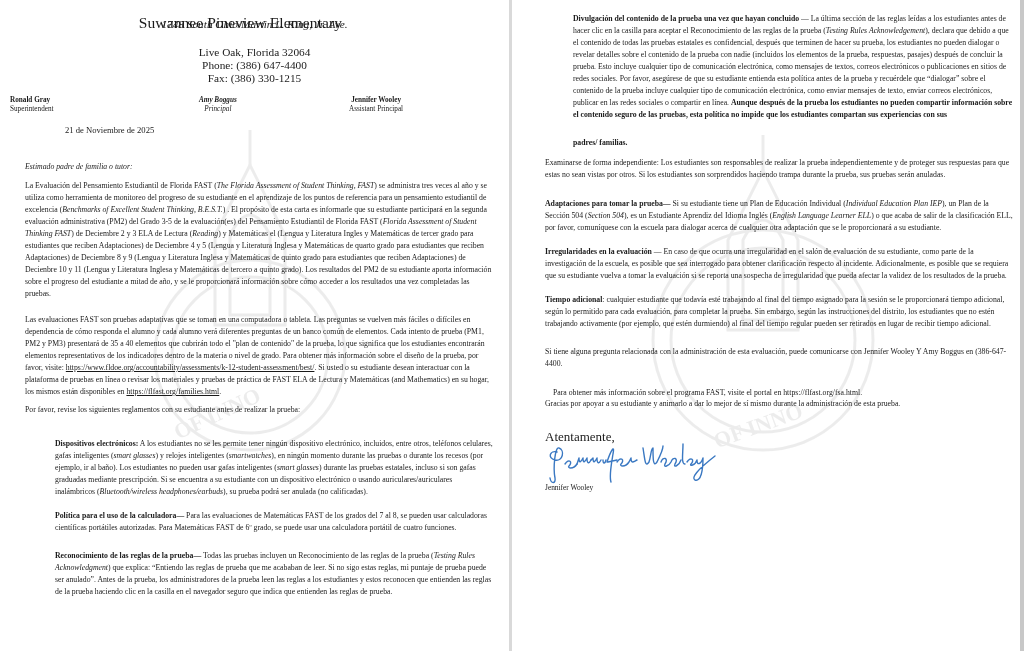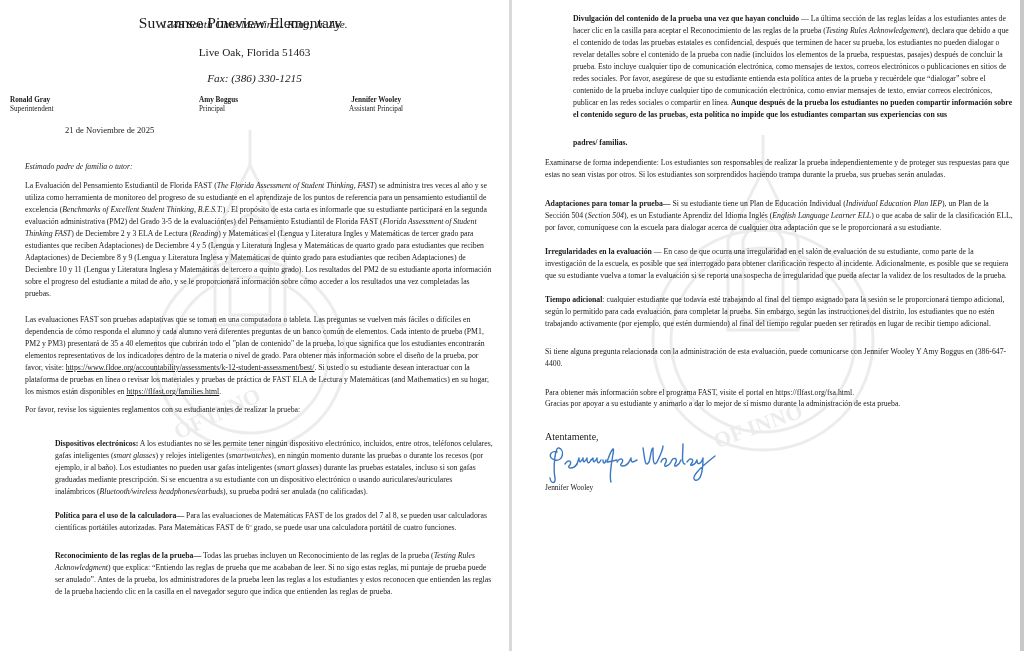--- a/index.html
+++ b/index.html
@@ -51,28 +51,29 @@
       <circle cx="130" cy="230" r="95"></circle>
       <circle cx="130" cy="230" r="78"></circle>
     </g>
     <g fill="#777" font-family="Liberation Serif, serif" font-size="22" font-weight="bold">
       <text x="55" y="300" transform="rotate(-25 90 300)">OF INNO</text>
     </g>
   </svg>
 
   <div class="lh-school">Suwannee Pineview Elementary</div>
   <div class="lh-line" style="top:18px;font-style:italic;">1748 South Ohio/Martin L. King, Jr. Ave.</div>
-  <div class="lh-line" style="top:46px;">Live Oak, Florida 51463</div>
-  <div class="lh-line" style="top:72px;font-style:italic;">Fax: (386) 330-1215</div>
+  <div class="lh-line" style="top:46px;">Live Oak, Florida 32064</div>
+  <div class="lh-line" style="top:59px;">Phone: (386) 647-4400</div>
+  <div class="lh-line" style="top:72px;">Fax: (386) 330-1215</div>
 
   <div class="staff" style="left:10px;">
     <div class="nm">Ronald Gray</div>
     <div>Superintendent</div>
   </div>
-  <div class="staff" style="left:199px; text-align:left;">
+  <div class="staff" style="left:199px; text-align:center;font-style:italic;">
     <div class="nm">Amy Boggus</div>
     <div>Principal</div>
   </div>
   <div class="staff" style="left:349px; text-align:center;">
     <div class="nm">Jennifer Wooley</div>
     <div>Assistant Principal</div>
   </div>
 
   <div class="date">21 de Noviembre de 2025</div>
 
@@ -114,24 +115,24 @@
   <p class="p" style="top:137px; left:60px; width:440px;"><b>padres/ familias.</b></p>
 
   <p class="p" style="top:198px; left:32px; width:468px;"><b>Adaptaciones para tomar la prueba—</b><span> Si su estudiante tiene un Plan de Educación Individual (</span><i>Individual Education Plan IEP</i><span>), un Plan de la Sección 504 (</span><i>Section 504</i><span>), es un Estudiante Aprendiz del Idioma Inglés (</span><i>English Language Learner ELL</i><span>) o que acaba de salir de la clasificación ELL, por favor, comuníquese con la escuela para dialogar acerca de cualquier otra adaptación que se le proporcionará a su estudiante.</span></p>
 
   <p class="p" style="top:246px; left:32px; width:468px;"><b>Irregularidades en la evaluación</b><span> — En caso de que ocurra una irregularidad en el salón de evaluación de su estudiante, como parte de la investigación de la escuela, es posible que sea interrogado para obtener clarificación respecto al incidente. Adicionalmente, es posible que se requiera que su estudiante vuelva a tomar la evaluación si se reporta una sospecha de irregularidad que pueda afectar la validez de los resultados de la prueba.</span></p>
 
   <p class="p" style="top:294px; left:32px; width:468px;"><b>Tiempo adicional</b><span>: cualquier estudiante que todavía esté trabajando al final del tiempo asignado para la sesión se le proporcionará tiempo adicional, según lo permitido para cada evaluación, para completar la prueba. Sin embargo, según las instrucciones del distrito, los estudiantes que no estén trabajando activamente (por ejemplo, que estén durmiendo) al final del tiempo regular pueden ser retirados en lugar de recibir tiempo adicional.</span></p>
 
   <p class="p" style="top:346px; left:32px; width:468px;">Si tiene alguna pregunta relacionada con la administración de esta evaluación, puede comunicarse con Jennifer Wooley Y Amy Boggus en (386-647-4400.</p>
 
-  <p class="p" style="top:387px; left:32px; width:468px;">Para obtener más información sobre el programa FAST, visite el portal en https://flfast.org/fsa.html.</p>
+  <p class="p" style="top:387px; left:40px; width:468px;">Para obtener más información sobre el programa FAST, visite el portal en https://flfast.org/fsa.html.</p>
   <p class="p" style="top:398px; left:32px; width:470px;">Gracias por apoyar a su estudiante y animarlo a dar lo mejor de sí mismo durante la administración de esta prueba.</p>
 
-  <p class="p" style="top:431px; left:32px; font-size:10px;">Atentamente,</p>
+  <p class="p" style="top:431px; left:32px; font-size:13px;">Atentamente,</p>
   <p class="p" style="top:482px; left:32px; font-size:7.4px;">Jennifer Wooley</p>
 </div>
 
 <svg class="sig-script" viewBox="0 0 180 46">
   <g fill="none" stroke="#3a78c2" stroke-width="1.4" stroke-linecap="round" stroke-linejoin="round">
     <path d="M12 12 C5 10 2 18 10 20 C18 22 20 10 14 8 C10 6 8 28 10 38 C11 44 6 44 5 38"></path>
     <path d="M20 24 C24 18 28 22 24 26 C22 28 28 30 32 24"></path>
     <path d="M32 24 L34 18 C34 24 36 22 38 18 C38 24 40 22 42 18 C42 24 44 24 46 20"></path>
     <path d="M46 20 L48 18 C48 24 50 22 52 18 C52 24 54 24 56 20"></path>
     <path d="M58 20 C58 24 60 24 61 20"></path>

